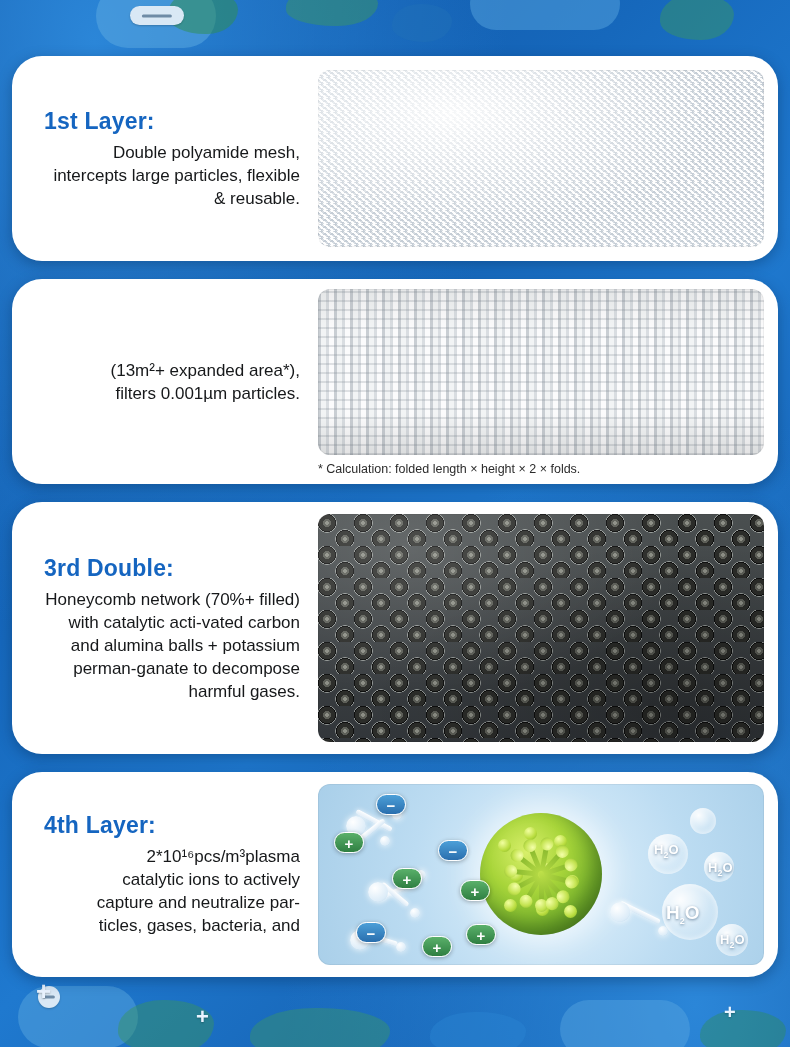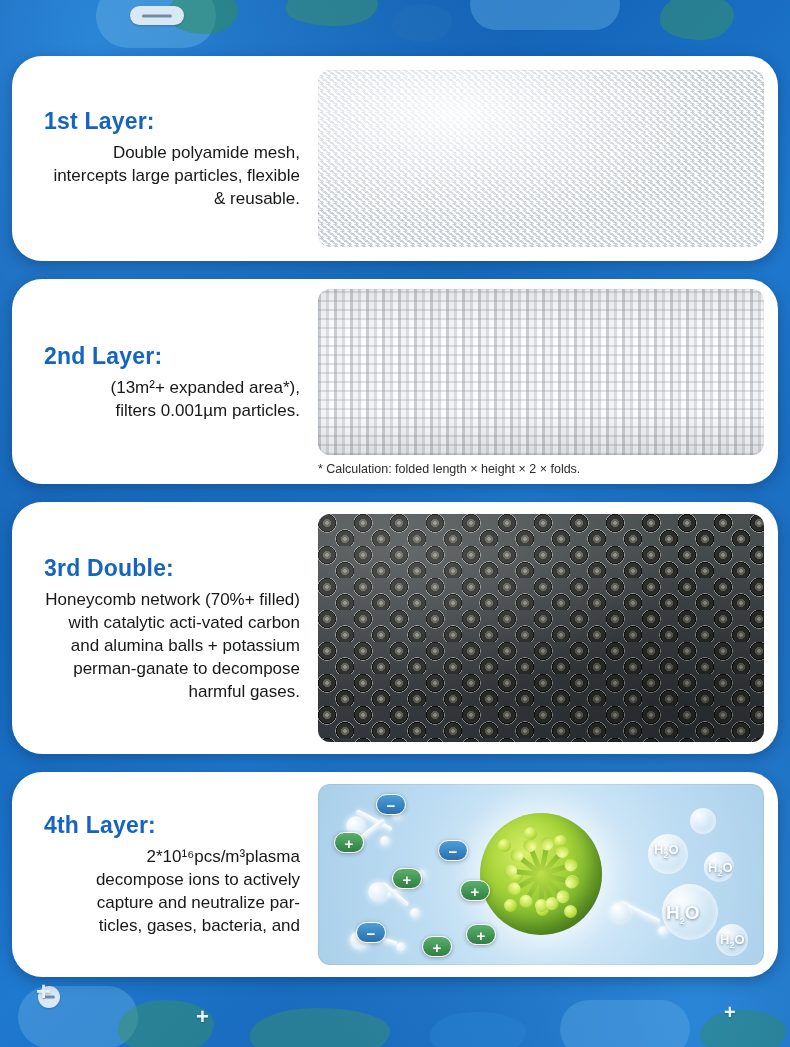--- a/index.html
+++ b/index.html
@@ -260,21 +260,20 @@
       <div class="layer-title">1st Layer:</div>
       <div class="layer-desc">Double polyamide mesh, intercepts large particles, flexible &amp; reusable.</div>
     </div>
     <div class="card-media">
       <div class="media-box mesh1"></div>
     </div>
   </div>
 
   <div class="card card2">
     <div class="card-text">
-      <div class="layer-title">2nd Layer:</div>
       <div class="layer-desc">
         <div>(13m²+ expanded area*),</div>
         <div>filters 0.001µm particles.</div>
       </div>
     </div>
     <div class="card-media">
       <div class="media-box mesh2"></div>
       <div class="note">* Calculation: folded length × height × 2 × folds.</div>
     </div>
   </div>
@@ -287,21 +286,21 @@
     <div class="card-media">
       <div class="media-box mesh3"></div>
     </div>
   </div>
 
   <div class="card card4">
     <div class="card-text">
       <div class="layer-title">4th Layer:</div>
       <div class="layer-desc">
         <div>2*10¹⁶pcs/m³plasma</div>
-        <div>decompose ions to actively</div>
+        <div>catalytic ions to actively</div>
         <div>capture and neutralize par-</div>
         <div>ticles, gases, bacteria, and</div>
       </div>
     </div>
     <div class="card-media">
       <div class="media-box mesh4">
         <div class="virus-wrap">
 
           <div class="virus">
             <div class="bump" style="left:18px;top:26px"></div>

